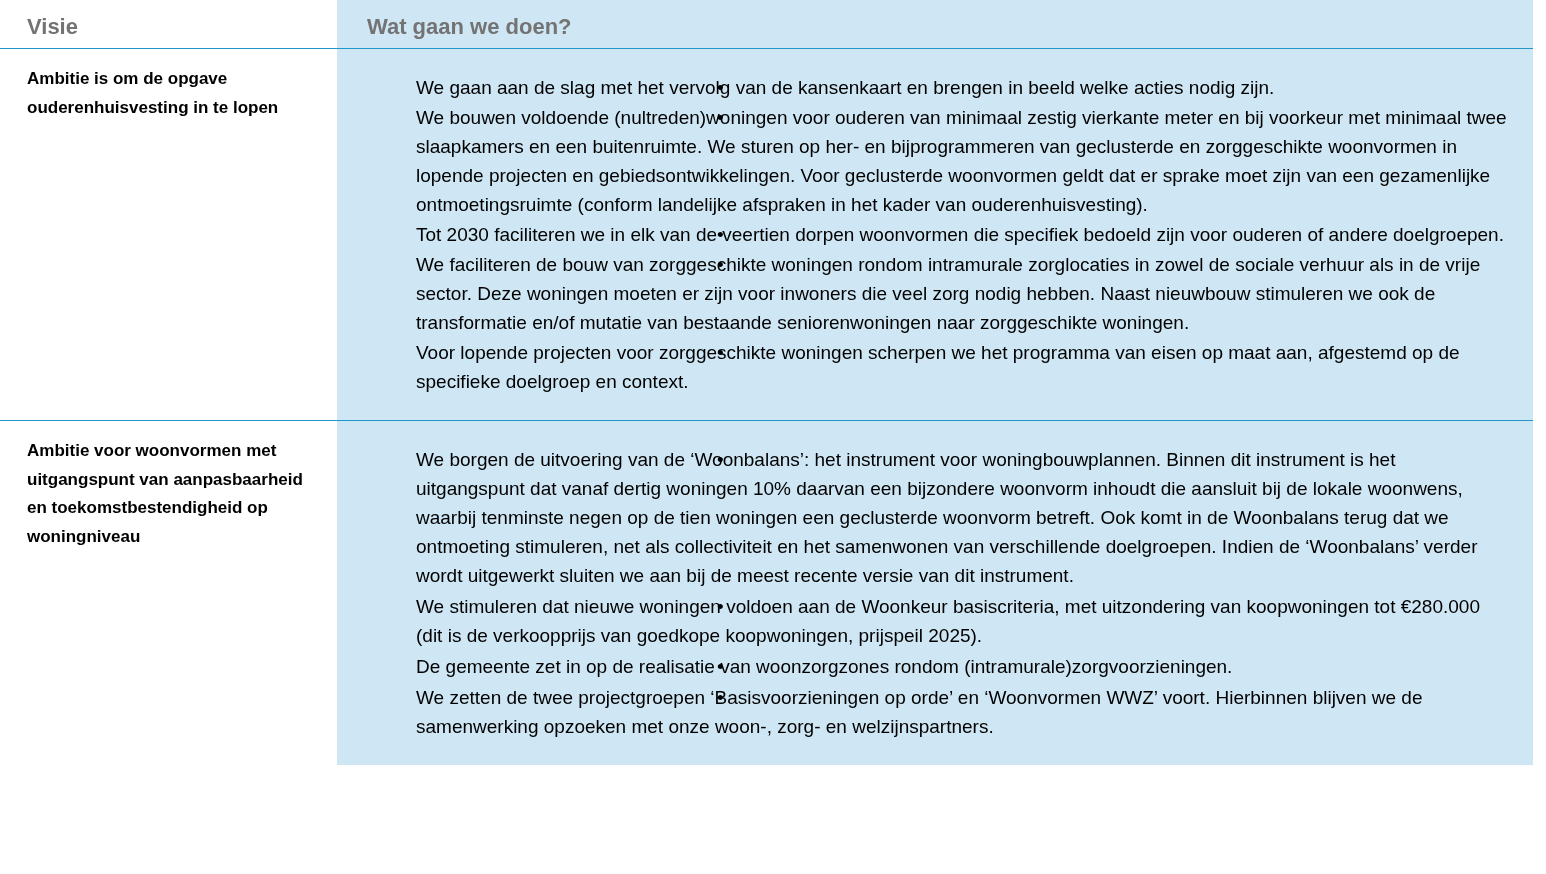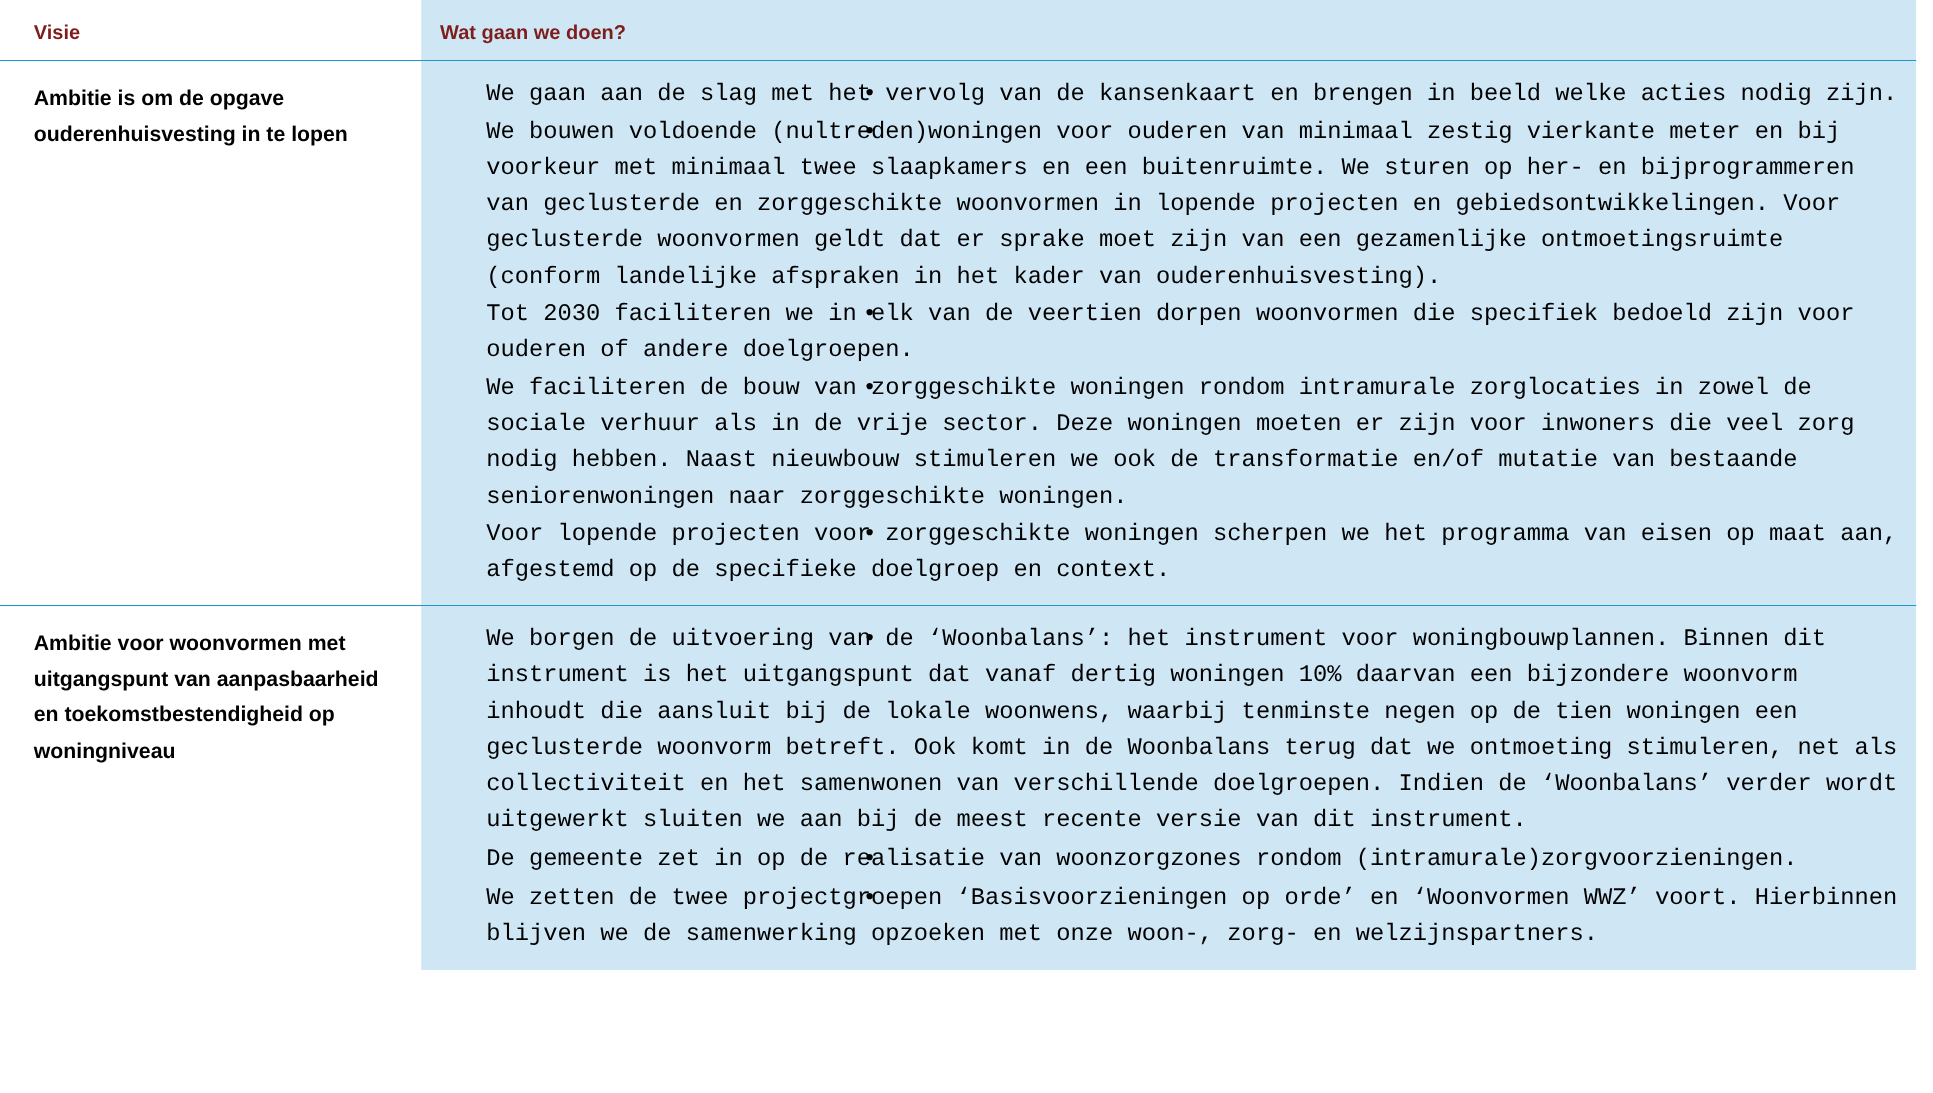--- a/index.html
+++ b/index.html
@@ -34,37 +34,37 @@
     flex: 0 0 337px;
     background: #ffffff;
     box-sizing: border-box;
     padding: 0 14px 0 27px;
   }
   .col-right {
     width: 1196px;
     flex: 0 0 1196px;
     background: #cfe7f5;
     box-sizing: border-box;
-    padding: 0 14px 0 0;
+    padding: 0 14px 0 15px;
   }
   .tail {
     flex: 1 1 auto;
     background: #ffffff;
   }
 
   
   .header-row .col-left,
   .header-row .col-right {
     padding-top: 14px;
     padding-bottom: 10px;
     height: 48px;
   }
   .header-text {
-    color: #7f1d1d;
-    font-size: 16px;
+    color: #737373;
+    font-size: 22px;
     font-weight: bold;
     line-height: 26px;
     white-space: nowrap;
   }
   .header-row .col-right .header-text {
     padding-left: 15px;
   }
 
   
   .divider {
@@ -87,23 +87,22 @@
 
   .vision-title {
     font-size: 17px;
     font-weight: bold;
     line-height: 28.5px;
     color: #000000;
   }
 
   ul.actions {
     list-style: none;
-    margin: 0;
+    margin: 12px;
     padding: 0;
-    font-family: Liberation Mono, monospace;
   }
   ul.actions li {
     position: relative;
     font-size: 19px;
     line-height: 29px;
     padding-left: 392px;
     text-indent: 0;
     margin: 0 0 1px 0;
   }
   ul.actions li .li-text {
@@ -180,20 +179,23 @@
   <div class="row body-row row-gap-2">
     <div class="col-left">
       <div class="vision-title">Ambitie voor woonvormen met uitgangspunt van aanpasbaarheid en toekomstbestendigheid op woningniveau</div>
     </div>
     <div class="col-right">
       <ul class="actions">
         <li>
             <span class="li-text">We borgen de uitvoering van de ‘Woonbalans’: het instrument voor woningbouwplannen. Binnen dit instrument is het uitgangspunt dat vanaf dertig woningen 10% daarvan een bijzondere woonvorm inhoudt die aansluit bij de lokale woonwens, waarbij tenminste negen op de tien woningen een geclusterde woonvorm betreft. Ook komt in de Woonbalans terug dat we ontmoeting stimuleren, net als collectiviteit en het samenwonen van verschillende doelgroepen. Indien de ‘Woonbalans’ verder wordt uitgewerkt sluiten we aan bij de meest recente versie van dit instrument.</span>
           </li>
         <li>
+            <span class="li-text">We stimuleren dat nieuwe woningen voldoen aan de Woonkeur basiscriteria, met uitzondering van koopwoningen tot €280.000 (dit is de verkoopprijs van goedkope koopwoningen, prijspeil 2025).</span>
+          </li>
+        <li>
             <span class="li-text">De gemeente zet in op de realisatie van woonzorgzones rondom (intramurale)zorgvoorzieningen.</span>
           </li>
         <li>
             <span class="li-text">We zetten de twee projectgroepen ‘Basisvoorzieningen op orde’ en ‘Woonvormen WWZ’ voort. Hierbinnen blijven we de samenwerking opzoeken met onze woon-, zorg- en welzijnspartners.</span>
           </li>
       </ul>
     </div>
     <div class="tail"></div>
   </div>
 

